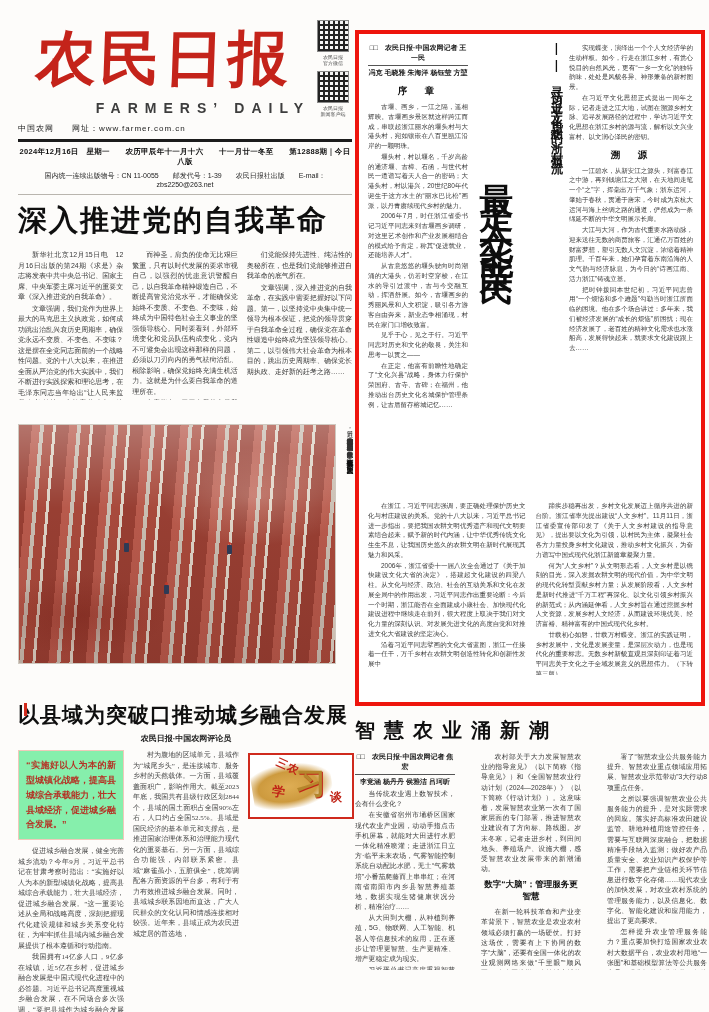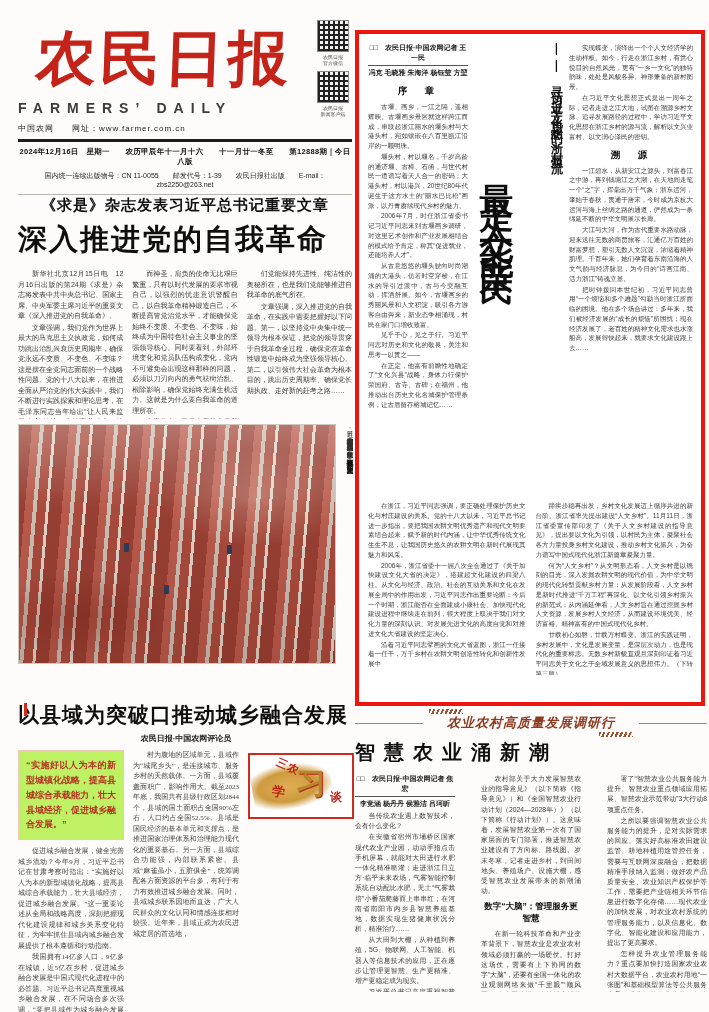--- a/index.html
+++ b/index.html
@@ -2,21 +2,21 @@
 <html><head>
 <meta charset="utf-8">
 <style>
   html,body{margin:0;padding:0;background:#e8e6e1;}
   .page{position:relative;width:709px;height:1012px;background:#fdfcfa;overflow:hidden;
         font-family:"Liberation Sans",sans-serif;color:#2b2b2b;}
   
   .masthead{position:absolute;left:18px;top:12px;width:334px;}
   .mh-title{width:292px;text-align:center;font-family:"DejaVu Serif",serif;font-weight:900;
             font-size:60px;line-height:92px;color:#c4231a;letter-spacing:4px;transform:skewX(-2deg);}
-  .mh-en{width:292px;text-align:left;font-size:14px;font-weight:bold;letter-spacing:7px;color:#3d3d3d;margin-top:-4px;}
+  .mh-en{width:292px;text-align:right;font-size:14px;font-weight:bold;letter-spacing:7px;color:#3d3d3d;margin-top:-4px;}
   .mh-site{width:292px;text-align:left;font-size:8px;color:#222;margin-top:7px;letter-spacing:1px;}
   .qr-col{position:absolute;right:0;top:8px;width:38px;}
   .qr{width:30px;height:30px;margin:0 auto;background:
       repeating-linear-gradient(0deg,#222 0 2px,transparent 2px 5px),
       repeating-linear-gradient(90deg,#222 0 2px,#f4f4f4 2px 5px);border:1px solid #888;}
   .qr-label{font-size:5px;text-align:center;color:#555;line-height:1.2;margin:2px 0 5px 0;white-space:pre-line;}
   .rule-thick{width:334px;height:2.5px;background:#1c1c1c;margin-top:5px;}
   .mh-date{width:334px;text-align:center;font-size:7.5px;font-weight:bold;color:#111;margin-top:5px;letter-spacing:.3px;}
   .mh-info{width:334px;text-align:center;font-size:7px;color:#222;margin-top:4px;}
   .rule-thin{width:334px;height:1px;background:#b9b5ae;margin-top:6px;}
@@ -43,21 +43,21 @@
   .worker::before{content:"";position:absolute;left:1px;top:-3px;width:3px;height:3px;border-radius:50%;background:#c03a2a;}
   .photo-caption{position:absolute;right:0;top:2px;width:16px;height:236px;writing-mode:vertical-rl;
     font-size:6.5px;line-height:1.25;color:#333;}
   .photo-credit{font-weight:bold;color:#111;}
   
   .art-county{position:absolute;left:18px;top:701px;width:336px;height:326px;}
   .red-tick{position:absolute;left:6px;top:2px;width:3px;height:13px;background:#d22c1d;}
   .art-county .headline{font-size:21px;letter-spacing:1px;}
   .art-county .byline{text-align:center;font-size:8px;font-weight:bold;color:#222;margin-top:4px;}
   .art-county .cols{gap:9px;height:272px;margin-top:6px;}
-  .quote-box{background:#bef264;border:1px solid #f0c9ba;padding:7px 7px;margin-bottom:6px;}
+  .quote-box{background:#86efac;border:1px solid #f0c9ba;padding:7px 7px;margin-bottom:6px;}
   .quote-box .qt{font-size:9px;line-height:1.65;font-weight:bold;color:#b53225;text-align:justify;}
   .badge-box{position:relative;height:62px;border:2px solid #cf2a1d;background:#fff;margin-top:3px;overflow:hidden;}
   .badge-gold{position:absolute;left:2px;top:9px;width:80px;height:44px;transform:rotate(-9deg);
     background:radial-gradient(ellipse at 45% 50%,#dfae55 0%,#cd9a3e 48%,rgba(205,154,62,0) 74%);}
   .badge-ch{position:absolute;font-family:"Liberation Serif",serif;font-weight:900;color:#c02417;}
   .bc1{left:26px;top:4px;font-size:11px;transform:rotate(24deg);letter-spacing:1px;}
   .bc2{left:22px;top:28px;font-size:13px;transform:rotate(8deg);}
   .bc3{left:46px;top:8px;font-size:30px;color:#b5862c;text-shadow:1px 1px 0 #c02417;}
   .bc4{left:80px;top:34px;font-size:12px;}
   
@@ -108,21 +108,20 @@
     <div class="mh-title">农民日报</div>
     <div class="mh-en">FARMERS’ DAILY</div>
     <div class="mh-site">中国农网　　网址：www.farmer.com.cn</div>
     <div class="rule-thick"></div>
     <div class="mh-date">2024年12月16日　星期一　　农历甲辰年十一月十六　　十一月廿一冬至　　第12888期｜今日八版</div>
     <div class="mh-info">国内统一连续出版物号：CN 11-0055　　邮发代号：1-39　　农民日报社出版　　E-mail：zbs2250@263.net</div>
     <div class="rule-thin"></div>
   </div>
 
   <div class="art-qiushi">
-    <div class="kicker">《求是》杂志发表习近平总书记重要文章</div>
     <div class="headline">深入推进党的自我革命</div>
     <div class="cols">
       <div>
           <p class="para">新华社北京12月15日电　12月16日出版的第24期《求是》杂志将发表中共中央总书记、国家主席、中央军委主席习近平的重要文章《深入推进党的自我革命》。</p>
           <p class="para">文章强调，我们党作为世界上最大的马克思主义执政党，如何成功跳出治乱兴衰历史周期率，确保党永远不变质、不变色、不变味？这是摆在全党同志面前的一个战略性问题。党的十八大以来，在推进全面从严治党的伟大实践中，我们不断进行实践探索和理论思考，在毛泽东同志当年给出“让人民来监督政府”的第一个答案基础上，给出了第二个答案，那就是不断推进党的自我革命。</p>
         </div>
       <div>
           <p class="para">而神圣，肩负的使命无比艰巨繁重，只有以时代发展的要求审视自己，以强烈的忧患意识警醒自己，以自我革命精神锻造自己，不断提高管党治党水平，才能确保党始终不变质、不变色、不变味，始终成为中国特色社会主义事业的坚强领导核心。同时要看到，外部环境变化和党员队伍构成变化，党内不可避免会出现这样那样的问题，必须以刀刃向内的勇气祛疴治乱、根除影响，确保党始终充满生机活力。这就是为什么要自我革命的道理所在。</p>
           <p class="para">文章指出，勇于自我革命是我们党最鲜明的品格和最大优势。我们党的性质宗旨、初心使命决定，党除了最广大人民根本利益，没有任何自己特殊的利益，这是我们党勇于彻底自我革命的底气之源。</p>
         </div>
@@ -214,25 +213,20 @@
         </div>
       <div>
           <p class="para">蹄疾步稳再出发，乡村文化发展迈上循序共进的新台阶。浙江省率先提出建设“人文乡村”。11月11日，浙江省委宣传部印发了《关于人文乡村建设的指导意见》，提出要以文化为引领，以村民为主体，凝聚社会各方力量投身乡村文化建设，推动乡村文化振兴，为奋力谱写中国式现代化浙江新篇章凝聚力量。</p>
           <p class="para">何为“人文乡村”？从文明形态看，人文乡村是以镌刻的目光，深入发掘农耕文明的现代价值，为中华文明的现代化转型贡献乡村力量；从发展阶段看，人文乡村是新时代推进“千万工程”再深化、以文化引领乡村振兴的新范式；从内涵延伸看，人文乡村旨在通过挖掘乡村人文资源，发展乡村人文经济，从而建设环境优美、经济富裕、精神富有的中国式现代化乡村。</p>
           <p class="para">廿载初心如磐，廿载万村蝶变。浙江的实践证明，乡村发展中，文化是发展变量，是深层次动力，也是现代化的重要标志。无数乡村新貌直观且深刻印证着习近平同志关于文化之于全域发展意义的思想伟力。（下转第三版）</p>
         </div>
     </div>
   </div>
 
   <div class="art-smart">
-    <div class="banner">
-      <div class="banner-line"></div>
-      <div class="banner-text">农业农村高质量发展调研行</div>
-      <div class="banner-line"></div>
-    </div>
     <div class="headline">智慧农业涌新潮</div>
     <div class="cols">
       <div>
         <div class="rb-byline1">□□　农民日报·中国农网记者 焦宏</div>
         <div class="rb-byline2">李竞涵 杨丹丹 侯雅洁 吕珂昕</div>
         <div>
             <p class="para">当传统农业遇上数智技术，会有什么变化？</p>
             <p class="para">在安徽省宿州市埇桥区国家现代农业产业园，动动手指点击手机屏幕，就能对大田进行水肥一体化精准喷灌；走进浙江日立方·临平未来农场，气雾智能控制系统自动配比水肥，无土“气雾栽培”小番茄爬藤而上串串红；在河南省南阳市内乡县智慧养殖基地，数据实现生猪健康状况分析，精准治疗……</p>
             <p class="para">从大田到大棚，从种植到养殖，5G、物联网、人工智能、机器人等信息技术的应用，正在逐步让管理更智慧、生产更精准、增产更稳定成为现实。</p>
             <p class="para">习近平总书记高度重视智慧农业发展，作出重要指示强调，“以生物技术和信息技术为特征的新一轮农业科技革命正在孕育大的突破，各国都在抢占制高点。作为一个农业大国，我们决不能落后”，“要用物联网、大数据等现代信息技术发展智慧农业”。</p>

